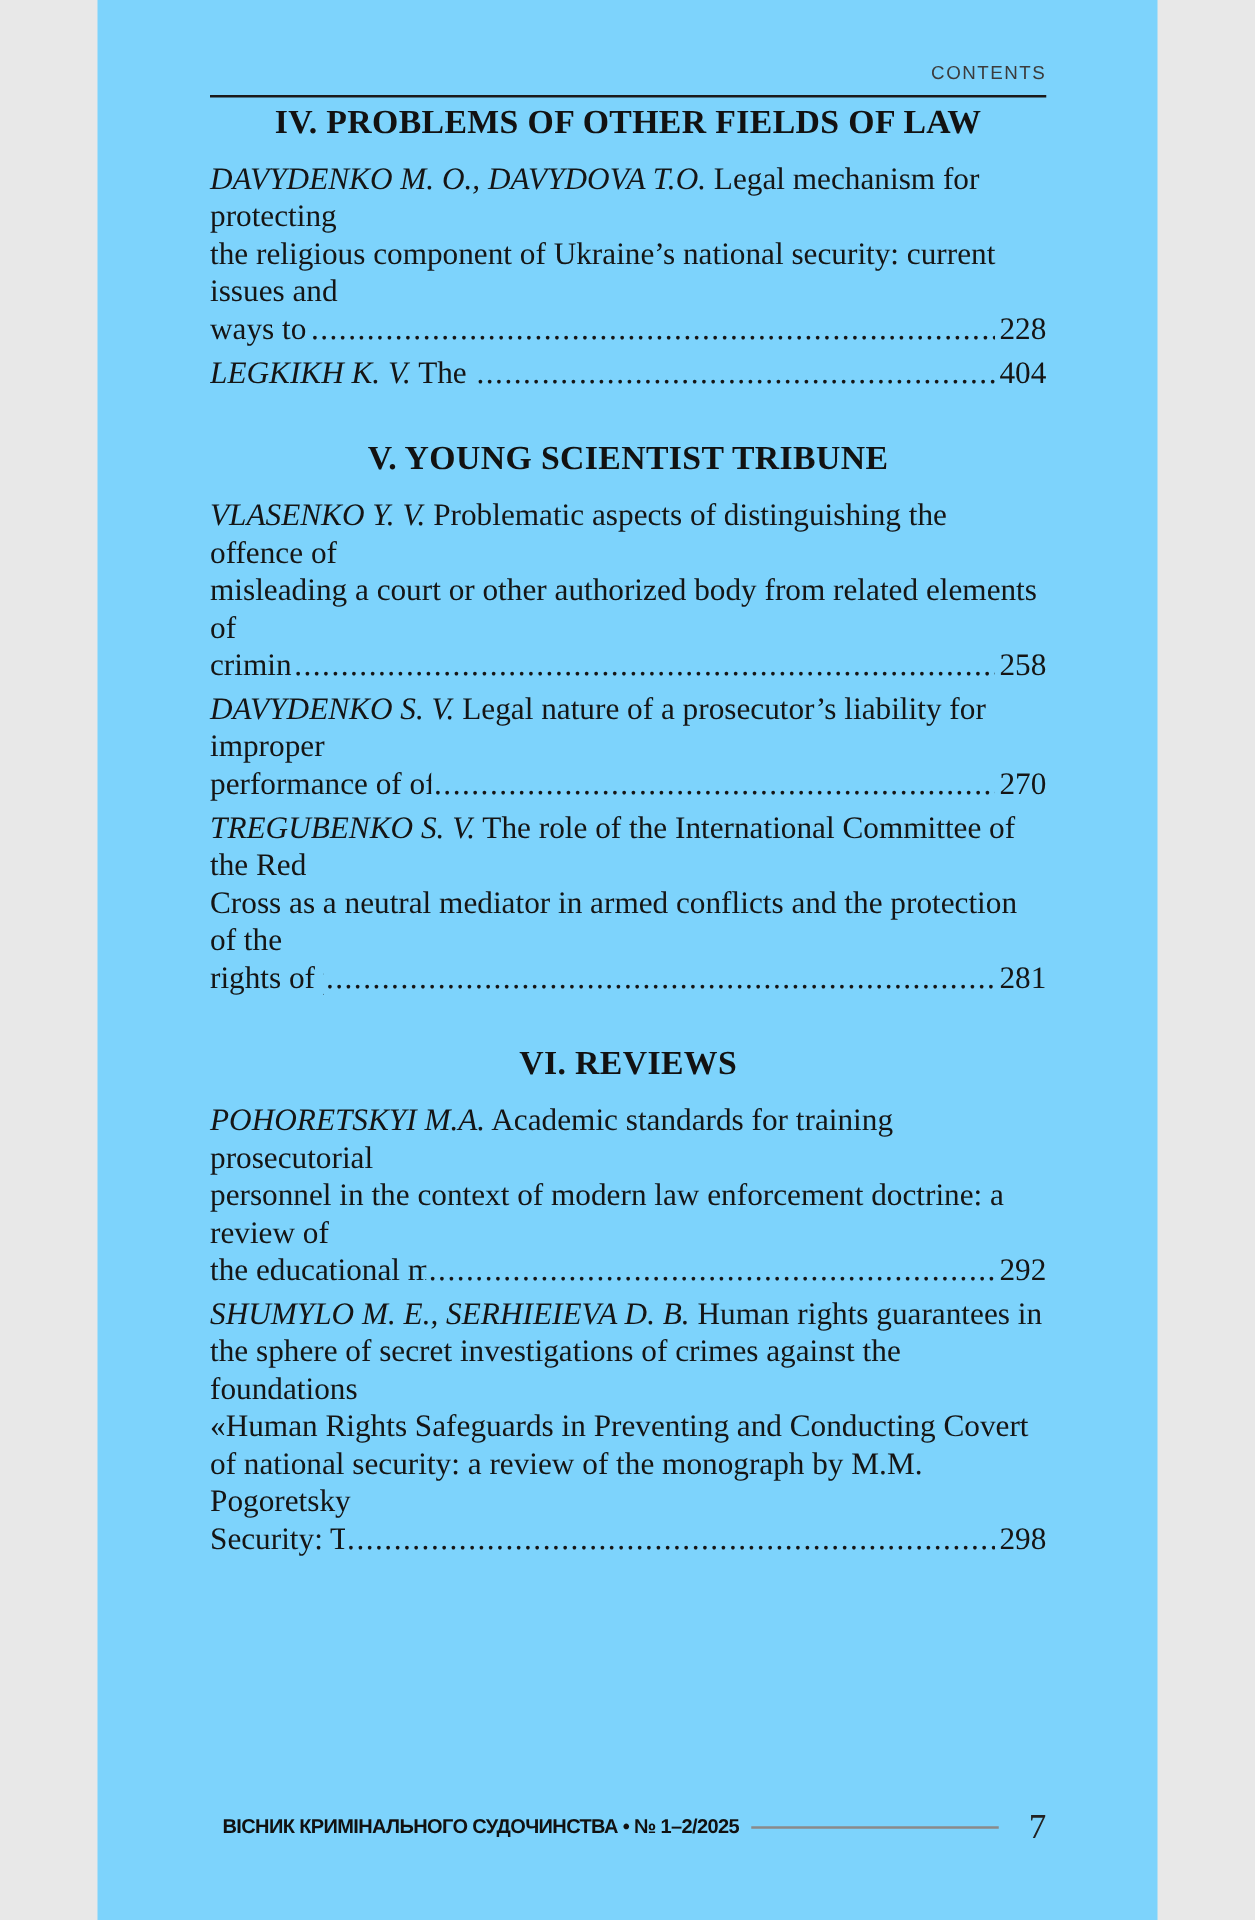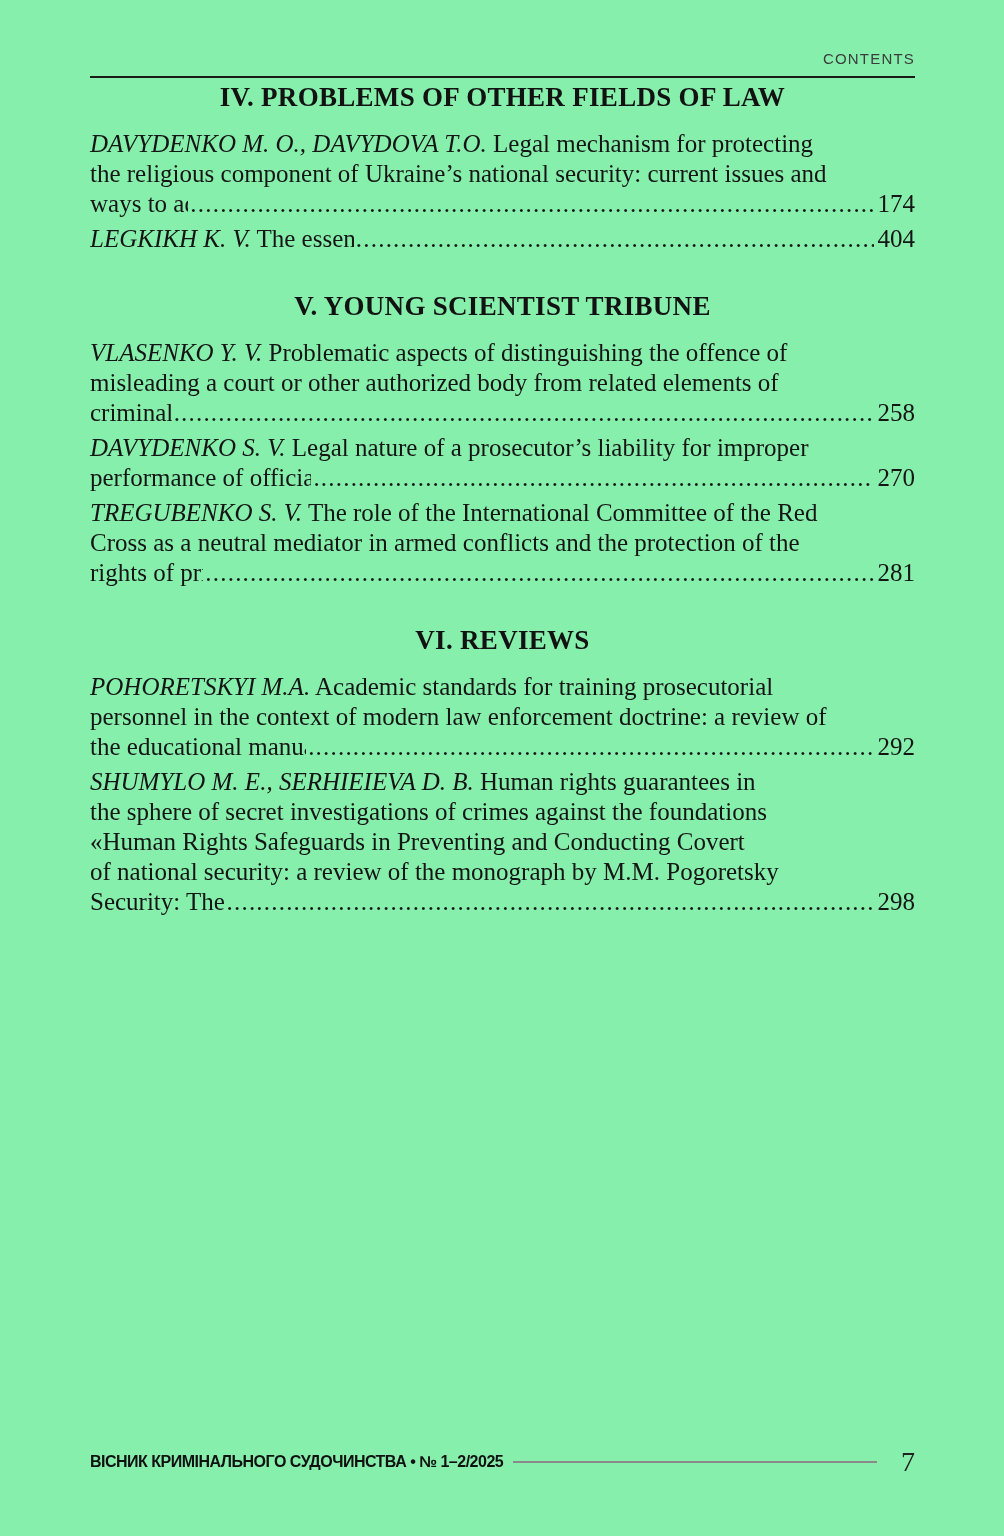--- a/index.html
+++ b/index.html
@@ -1,21 +1,21 @@
 <!DOCTYPE html>
 <html><head>
 <meta charset="utf-8">
 <style>
   html, body { margin: 0; padding: 0; background: #e8e8e8; }
   .page {
     position: relative;
-    width: 1004px;
+    width: 848px;
     height: 1536px;
     margin: 0 auto;
-    background: #86efac;
+    background: #7dd3fc;
     font-family: "Liberation Serif", serif;
     color: #151515;
     overflow: hidden;
   }
   .content {
     padding: 0 89px 0 90px;
   }
   .header {
     padding-top: 50px;
     padding-bottom: 8px;
@@ -65,21 +65,21 @@
     white-space: nowrap;
     letter-spacing: 1.2px;
     margin: 0 1px 0 2px;
   }
   .dots::after {
     content: "........................................................................................................................................................................................................";
   }
   .pg { flex: 0 0 auto; padding-left: 3px; }
   .footer {
     position: absolute;
-    left: 90px;
+    left: 100px;
     right: 89px;
     bottom: 60px;
     display: flex;
     align-items: center;
   }
   .footer-text {
     font-family: "Liberation Sans", sans-serif;
     font-weight: bold;
     font-size: 16px;
     letter-spacing: -0.5px;
@@ -110,21 +110,21 @@
     </div>
 
     <h2 class="toc-heading first">IV. PROBLEMS OF OTHER FIELDS OF LAW</h2>
 
     <p class="entry">
       <span class="ln"><i class="authors">DAVYDENKO M. O., DAVYDOVA T.O.</i> <span>Legal mechanism for protecting</span></span>
       <span class="ln">the religious component of Ukraine’s national security: current issues and</span>
       <span class="ln lastln">
         <span class="txt">ways to address them</span>
         <span class="dots"></span>
-        <span class="pg">174</span>
+        <span class="pg">228</span>
       </span>
     </p>
 
     <p class="entry">
       <span class="ln lastln">
         <span class="txt"><i class="authors">LEGKIKH K. V.</i> <span>The essence of morality and virtue in commercial litigation</span></span>
         <span class="dots"></span>
         <span class="pg">404</span>
       </span>
     </p>

